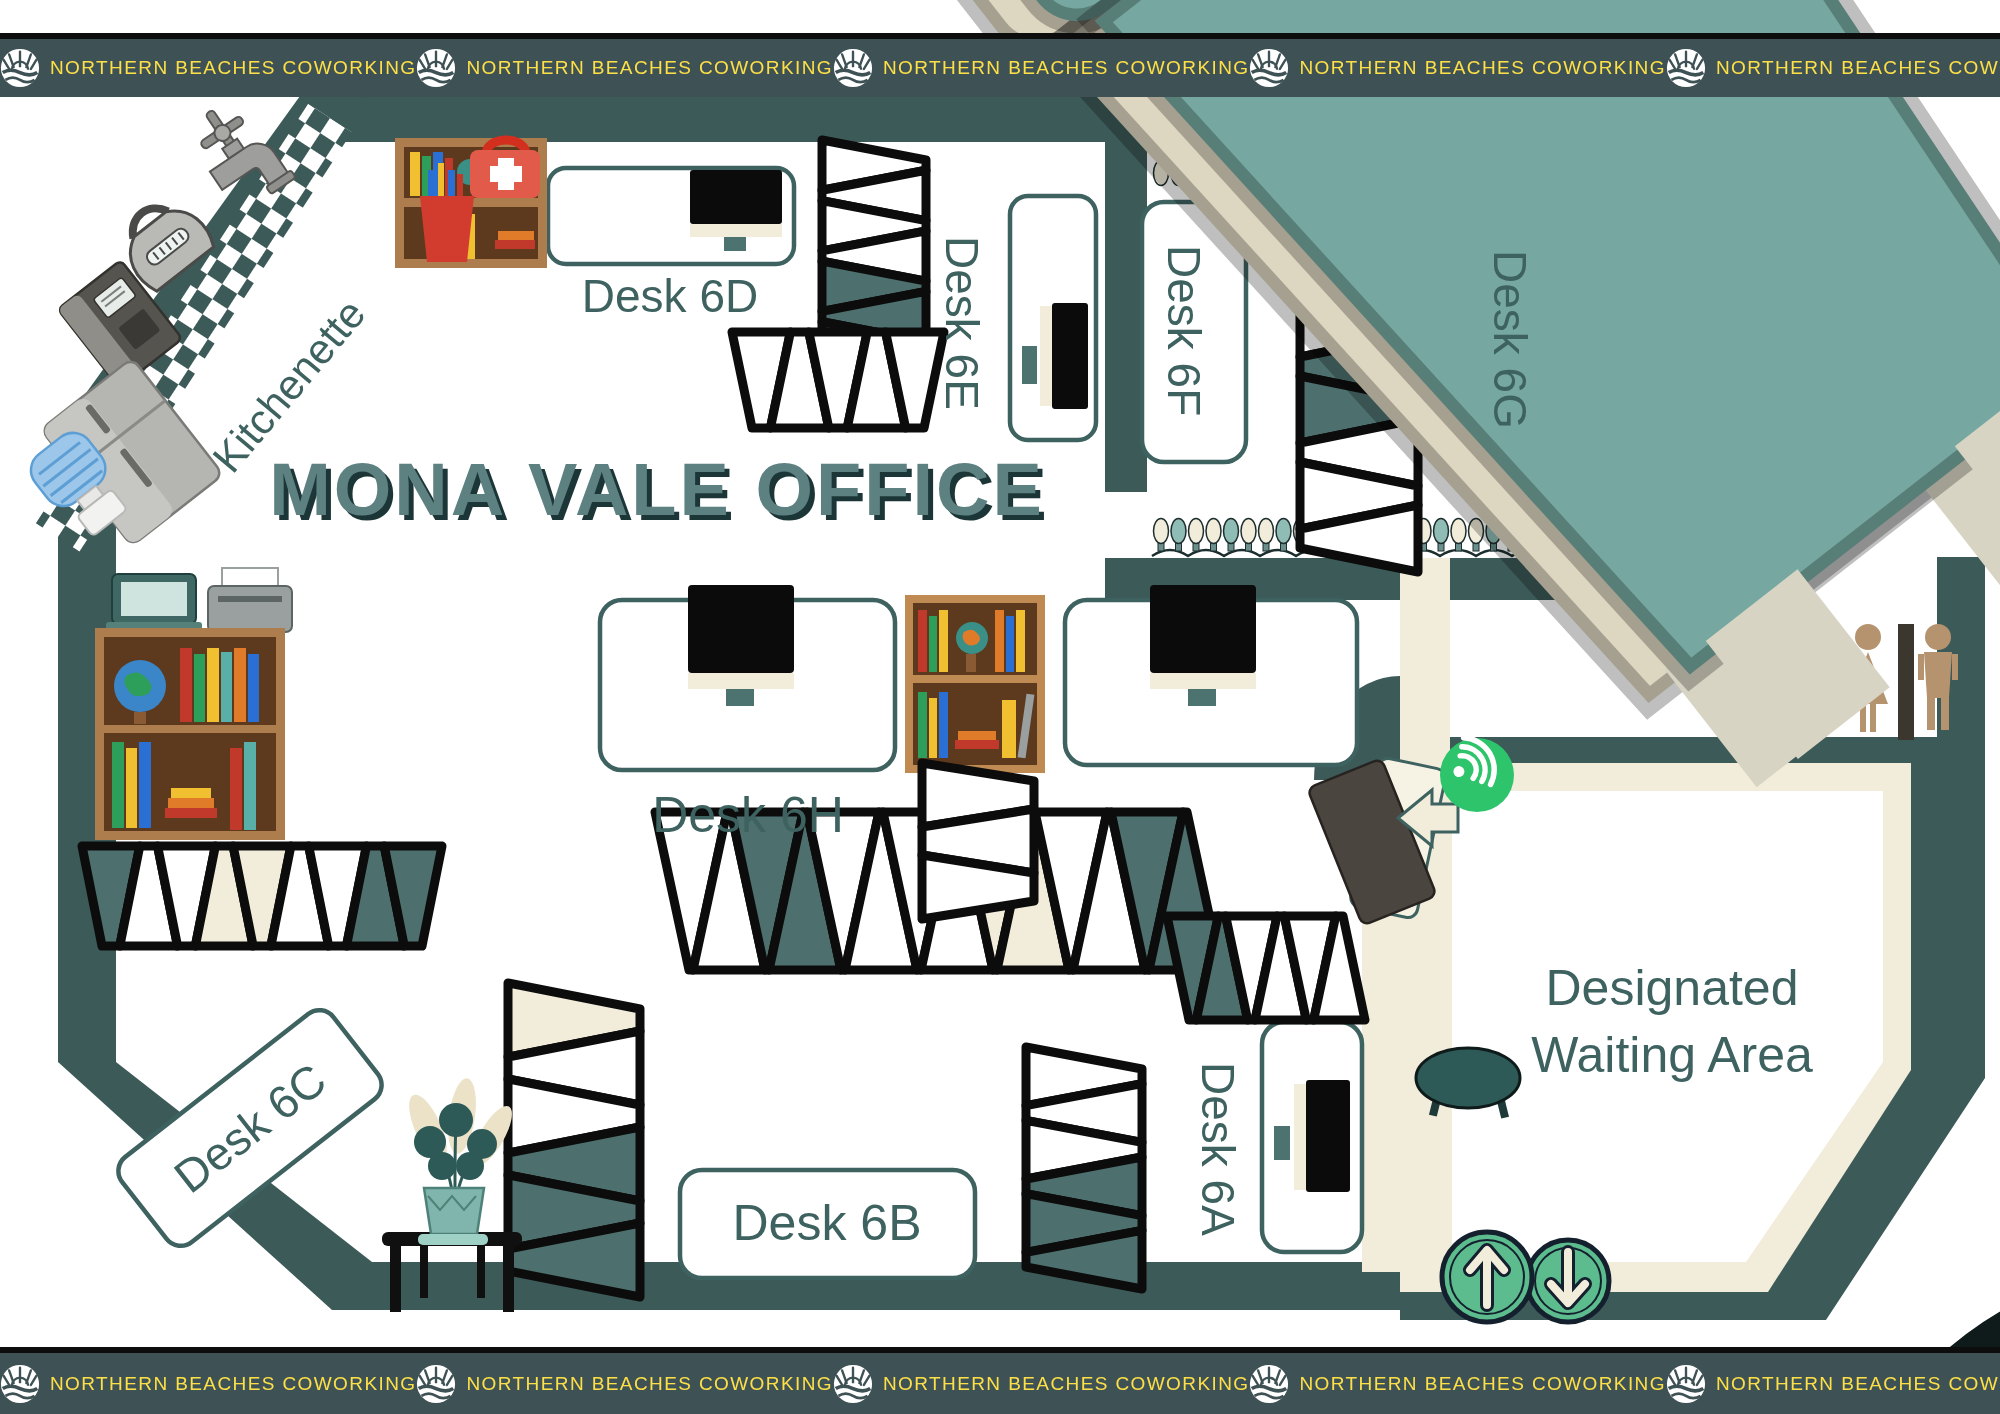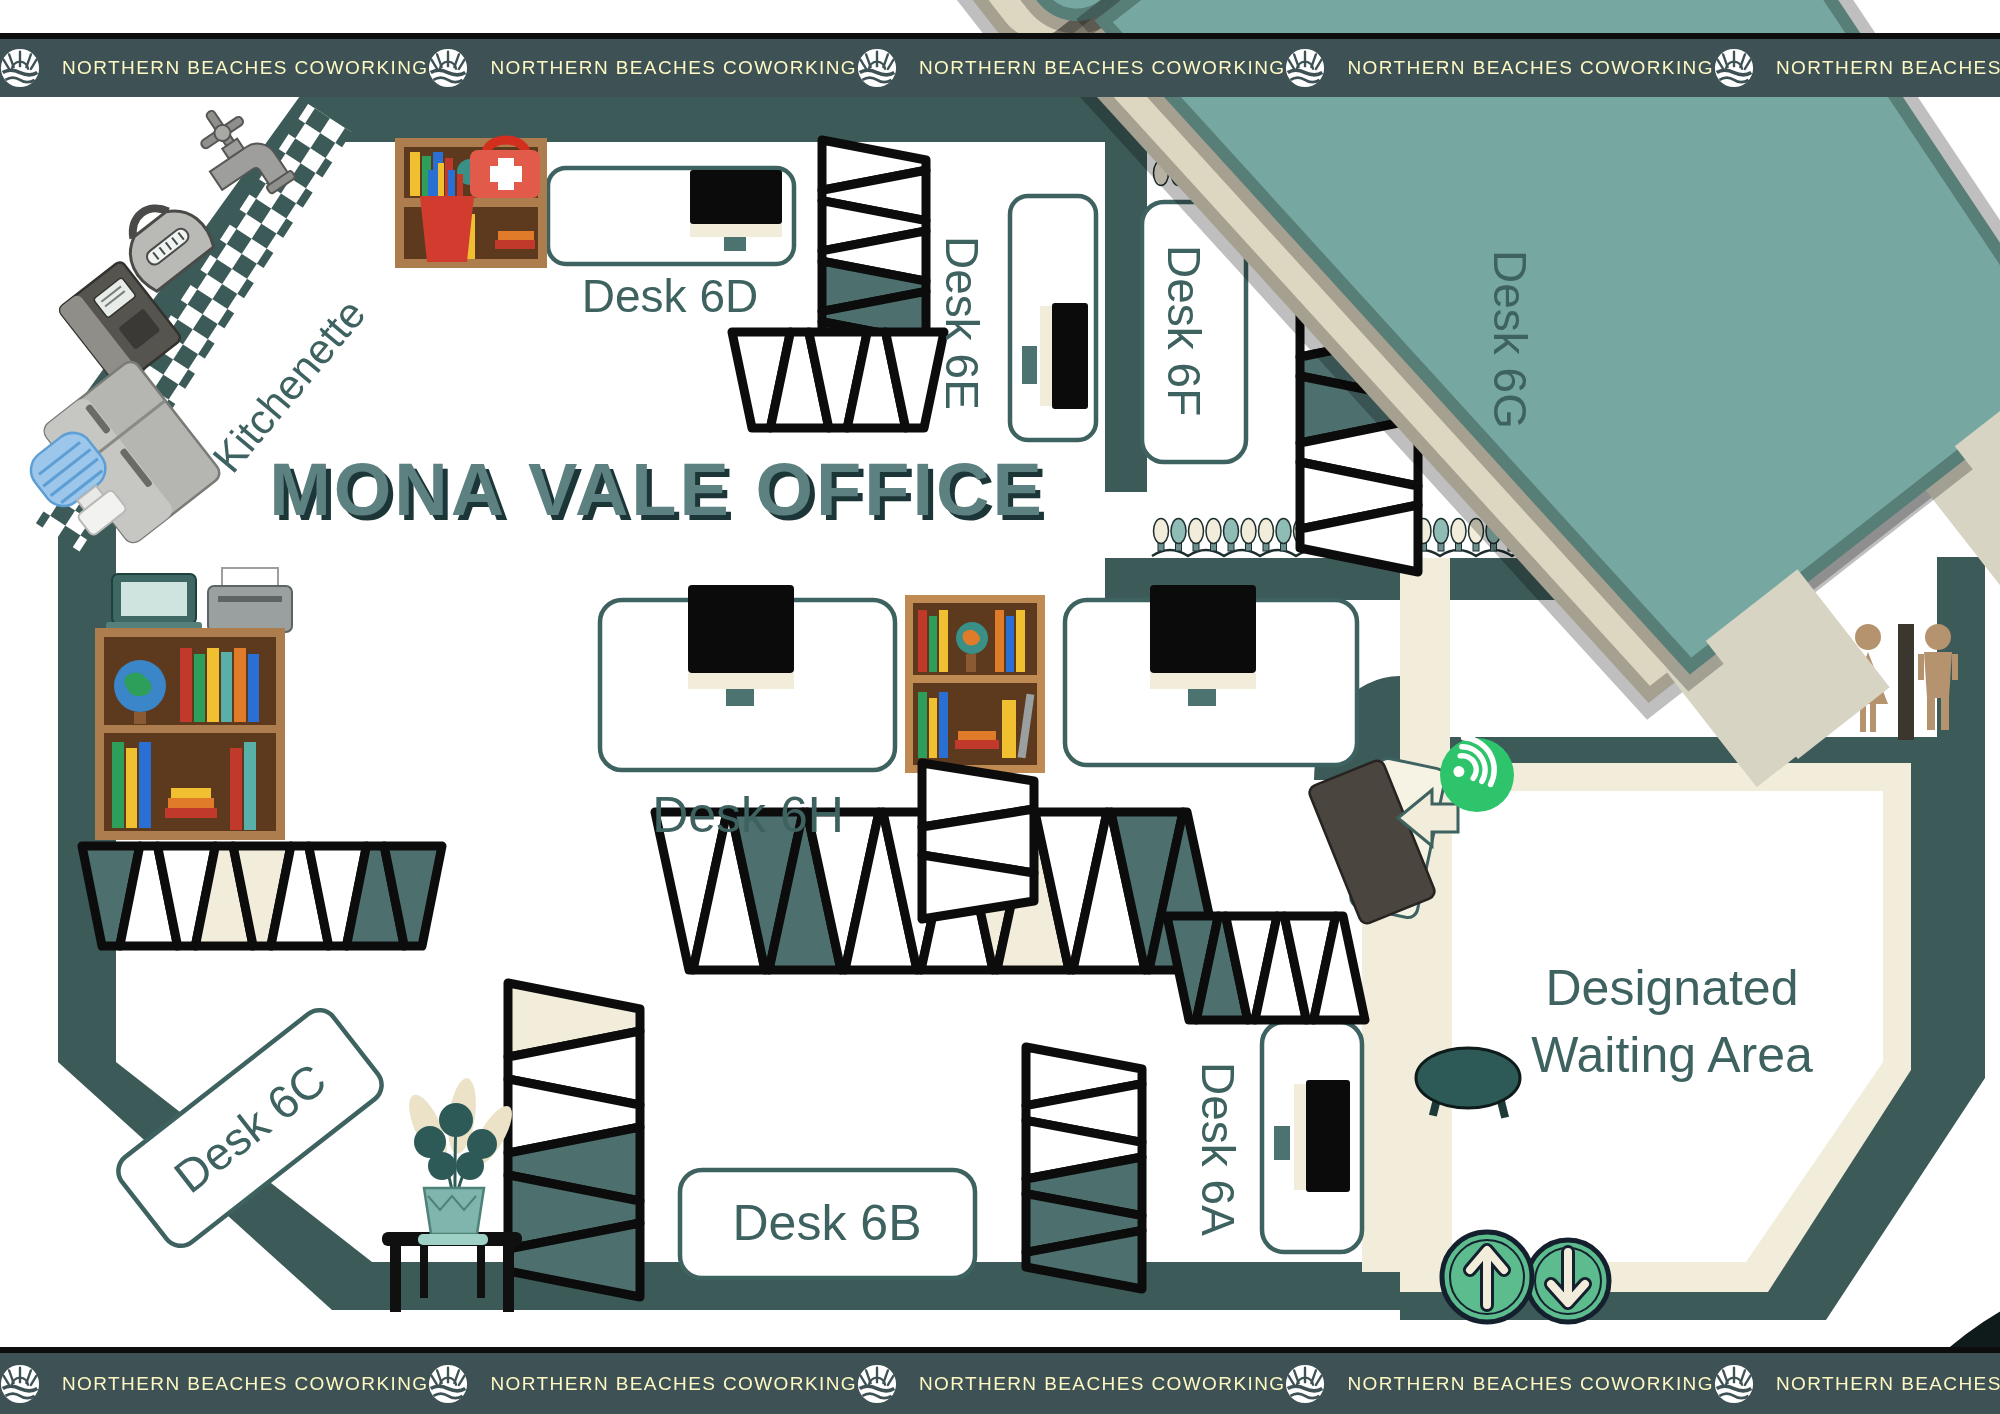--- a/index.html
+++ b/index.html
@@ -2,21 +2,21 @@
 <html><head>
 <meta charset="utf-8">
 <style>
   html,body{margin:0;padding:0;}
   body{width:2000px;height:1414px;position:relative;overflow:hidden;background:#ffffff;
        font-family:"Liberation Sans",sans-serif;}
   .banner{position:absolute;left:0;right:0;background:#3e5155;border-top:6px solid #0d0d0d;
           display:flex;align-items:center;justify-content:space-evenly;z-index:5;}
   .banner.top{top:33px;height:58px;}
   .banner.bottom{top:1347px;height:61px;}
-  .brand{display:flex;align-items:center;gap:22px;color:#fef9c3;font-size:19px;
+  .brand{display:flex;align-items:center;gap:10px;color:#fde047;font-size:19px;
          letter-spacing:1.4px;white-space:nowrap;}
   .brand svg{width:40px;height:40px;flex:0 0 auto;}
   #plan{position:absolute;left:0;top:0;z-index:1;}
   .wall{fill:#3c5a58;}
   .cream{fill:#f2ecda;}
   .deskbox{fill:#ffffff;stroke:#3e6260;stroke-width:4.5;}
   .lbl{fill:#3e6260;font-size:46px;font-family:"Liberation Sans",sans-serif;}
   .lbl-b{fill:#3e6260;font-size:50px;font-family:"Liberation Sans",sans-serif;}
   .kitch{fill:#3e6260;font-size:42px;font-family:"Liberation Sans",sans-serif;}
   .waitlbl{fill:#3e6260;font-size:50px;}

